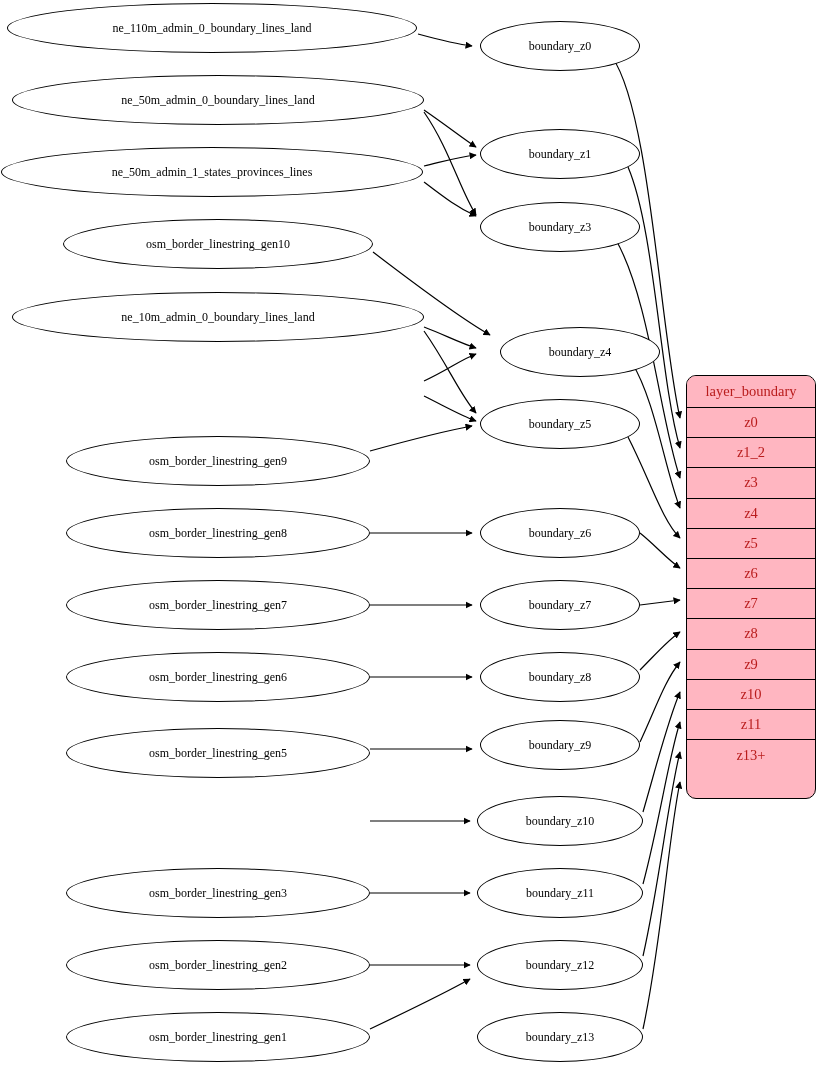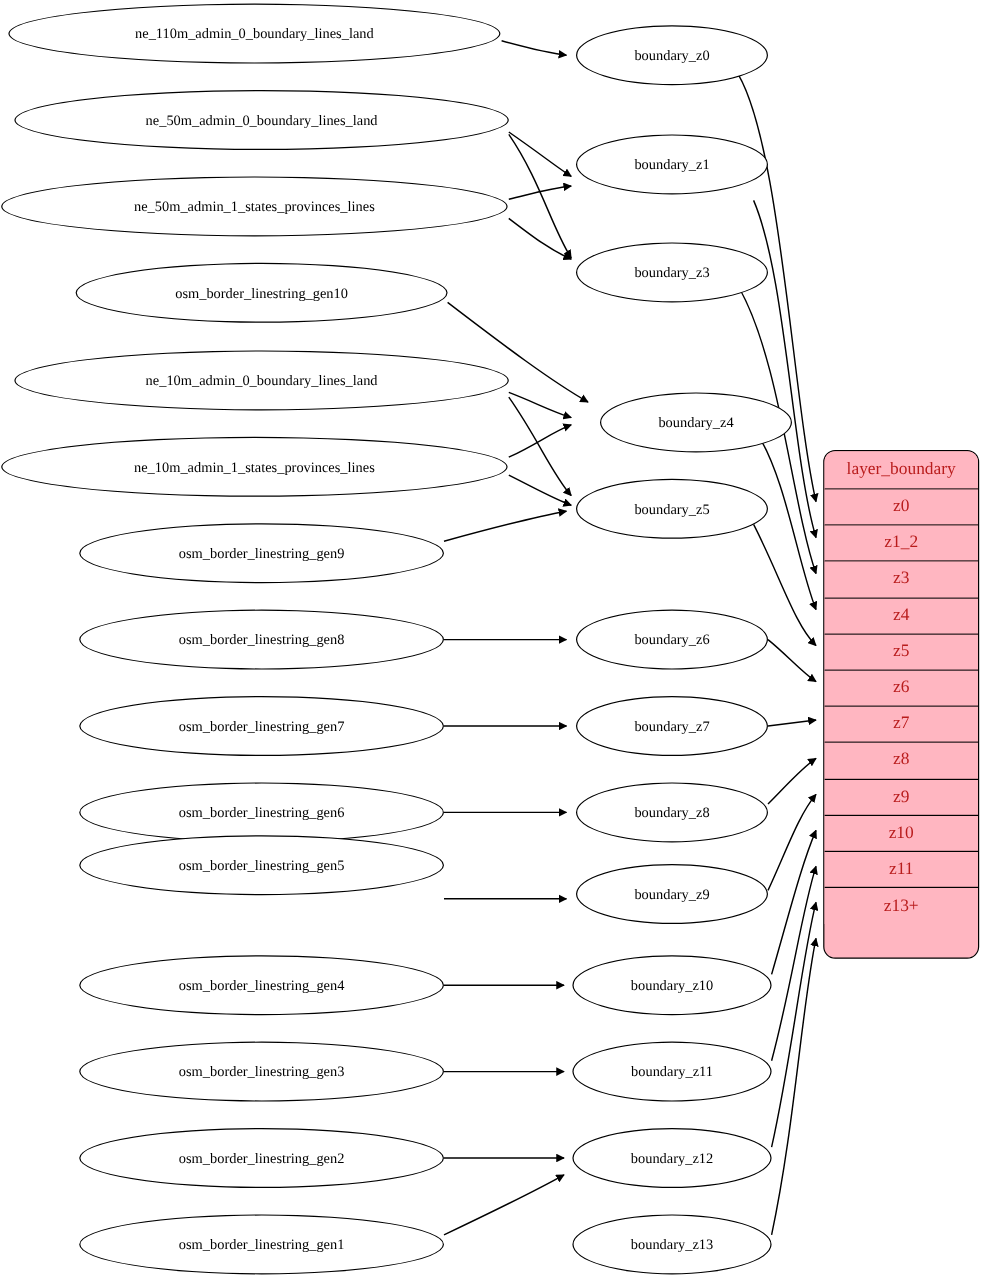--- a/index.html
+++ b/index.html
@@ -120,55 +120,49 @@
     </div>
   <div class="node ellipse" style="left:1px;  top:147px; width:422px; height:50px;">
       <span>ne_50m_admin_1_states_provinces_lines</span>
     </div>
   <div class="node ellipse" style="left:63px; top:219px; width:310px; height:50px;">
       <span>osm_border_linestring_gen10</span>
     </div>
   <div class="node ellipse" style="left:12px; top:292px; width:412px; height:50px;">
       <span>ne_10m_admin_0_boundary_lines_land</span>
     </div>
-  <div class="node ellipse" style="left:1px;  top:364px; width:422px; height:50px;">
-      <span>ne_10m_admin_1_states_provinces_lines</span>
-    </div>
   <div class="node ellipse" style="left:66px; top:436px; width:304px; height:50px;">
       <span>osm_border_linestring_gen9</span>
     </div>
   <div class="node ellipse" style="left:66px; top:508px; width:304px; height:50px;">
       <span>osm_border_linestring_gen8</span>
     </div>
   <div class="node ellipse" style="left:66px; top:580px; width:304px; height:50px;">
       <span>osm_border_linestring_gen7</span>
     </div>
   <div class="node ellipse" style="left:66px; top:652px; width:304px; height:50px;">
       <span>osm_border_linestring_gen6</span>
     </div>
-  <div class="node ellipse" style="left:66px; top:696px; width:304px; height:50px;justify-content:center;">
+  <div class="node ellipse" style="left:66px; top:728px; width:304px; height:50px;justify-content:center;">
       <span>osm_border_linestring_gen5</span>
-    </div>
-  <div class="node ellipse" style="left:66px; top:796px; width:304px; height:50px;">
-      <span>osm_border_linestring_gen4</span>
     </div>
   <div class="node ellipse" style="left:66px; top:868px; width:304px; height:50px;">
       <span>osm_border_linestring_gen3</span>
     </div>
   <div class="node ellipse" style="left:66px; top:940px; width:304px; height:50px;">
       <span>osm_border_linestring_gen2</span>
     </div>
   <div class="node ellipse" style="left:66px; top:1012px; width:304px; height:50px;">
       <span>osm_border_linestring_gen1</span>
     </div>
 
   <div class="node ellipse" style="left:480px; top:21px;   width:160px; height:50px;">
       <span>boundary_z0</span>
     </div>
-  <div class="node ellipse" style="left:480px; top:112px;  width:160px; height:50px;">
+  <div class="node ellipse" style="left:480px; top:129px;  width:160px; height:50px;">
       <span>boundary_z1</span>
     </div>
   <div class="node ellipse" style="left:480px; top:202px;  width:160px; height:50px;">
       <span>boundary_z3</span>
     </div>
   <div class="node ellipse" style="left:500px; top:327px;  width:160px; height:50px;">
       <span>boundary_z4</span>
     </div>
   <div class="node ellipse" style="left:480px; top:399px;  width:160px; height:50px;">
       <span>boundary_z5</span>

